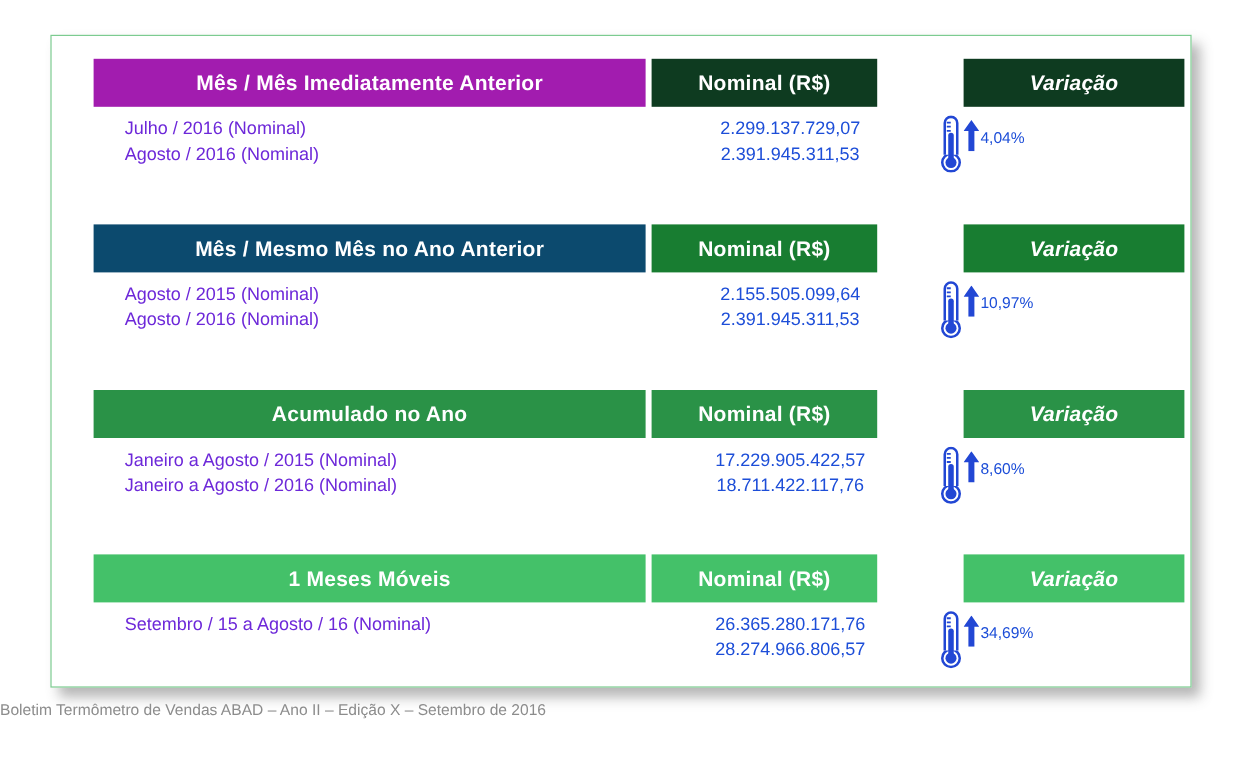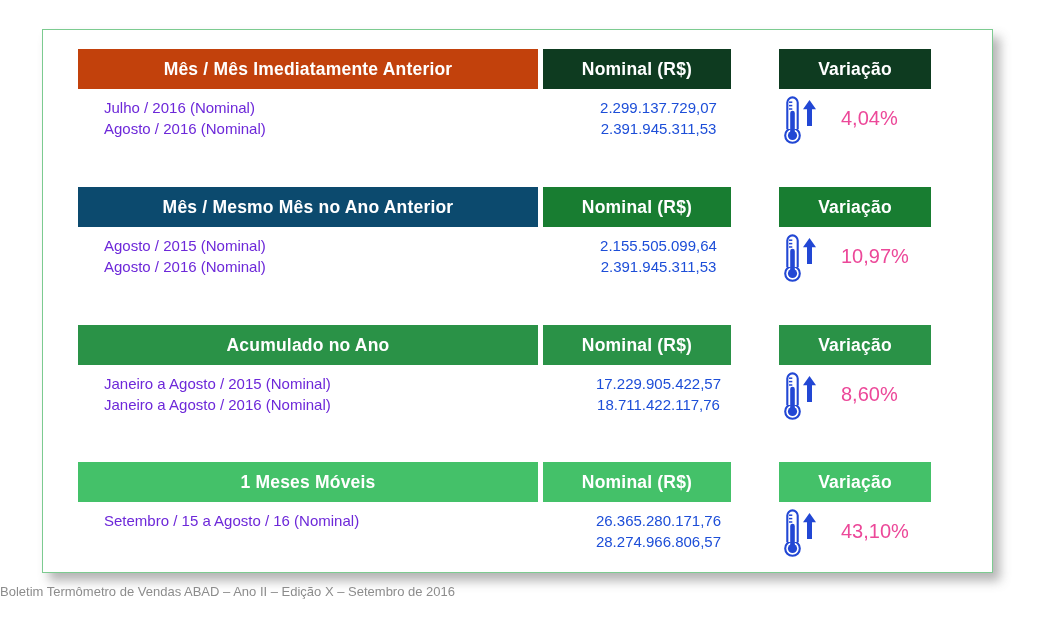--- a/index.html
+++ b/index.html
@@ -13,41 +13,41 @@
     box-shadow:7px 8px 10px rgba(90,90,90,0.45);
   }
   .sec{position:absolute;left:0;width:100%;height:130px;}
   .hdr{
     position:absolute;top:0;height:40px;
     display:flex;align-items:center;justify-content:center;
     color:#fff;font-weight:bold;font-size:17.5px;letter-spacing:.2px;
   }
   .c1{left:35px;width:460px;}
   .c2{left:500px;width:188px;}
-  .c3{left:736px;width:152px;}
+  .c3{left:760px;width:184px;font-style:italic;}
   .labels{position:absolute;left:61px;top:48px;font-size:15px;line-height:21px;color:#6d28d9;}
   .values{position:absolute;left:500px;width:231px;top:48px;text-align:center;font-size:15px;line-height:21px;color:#1d4ed8;}
   .vari{position:absolute;left:741px;top:44px;display:flex;align-items:flex-start;color:var(--blue,#2247d4);}
   .thermo{margin-top:3px;flex:none;}
   .arrow{margin:7px 0 0 2px;flex:none;}
-  .pct{font-size:20px;margin:14px 0 0 25px;color:#ec4899;white-space:nowrap;}
+  .pct{font-size:13px;margin:14px 0 0 1px;color:#1d4ed8;white-space:nowrap;}
   .footer{
     position:absolute;top:584px;left:0;width:100%;
     color:var(--gray,#8c8c8c);font-size:13px;
   }
   
   #sec0{top:19px}#sec1{top:157px}#sec2{top:295px}#sec3{top:432px}
 </style>
 </head>
 <body>
 
 <div class="panel">
 
   <div class="sec" id="sec0">
-    <div class="hdr c1" style="background-color: #c2410c;">Mês / Mês Imediatamente Anterior</div>
+    <div class="hdr c1" style="background-color: #a21caf;">Mês / Mês Imediatamente Anterior</div>
     <div class="hdr c2" style="background-color: rgb(14, 59, 32);">Nominal (R$)</div>
     <div class="hdr c3" style="background-color: rgb(14, 59, 32);">Variação</div>
     <div class="labels">
       <div>Julho / 2016 (Nominal)</div>
       <div>Agosto / 2016 (Nominal)</div>
     </div>
     <div class="values">
       <div>2.299.137.729,07</div>
       <div>2.391.945.311,53</div>
     </div>
@@ -147,19 +147,19 @@
         <circle cx="8.5" cy="39.5" r="5.6" fill="#fff"></circle>
         <line x1="8.5" y1="17" x2="8.5" y2="39" stroke="currentColor" stroke-width="4.6" stroke-linecap="round"></line>
         <circle cx="8.5" cy="39.5" r="4.6" fill="currentColor"></circle>
         <line x1="5" y1="6.2" x2="8.3" y2="6.2" stroke="currentColor" stroke-width="1.5"></line>
         <line x1="5" y1="9.6" x2="8.3" y2="9.6" stroke="currentColor" stroke-width="1.5"></line>
         <line x1="5" y1="13" x2="8.3" y2="13" stroke="currentColor" stroke-width="1.5"></line>
       </svg>
       <svg class="arrow" viewBox="0 0 13 26" width="13" height="26">
         <path d="M6.5 0 L13 9.2 H9 V26 H4 V9.2 H0 Z" fill="currentColor"></path>
       </svg>
-      <span class="pct">43,10%</span>
+      <span class="pct">34,69%</span>
     </div>
   </div>
 
 </div>
 
 <div class="footer">Boletim Termômetro de Vendas ABAD – Ano II – Edição X – Setembro de 2016</div>
 
 </body></html>

